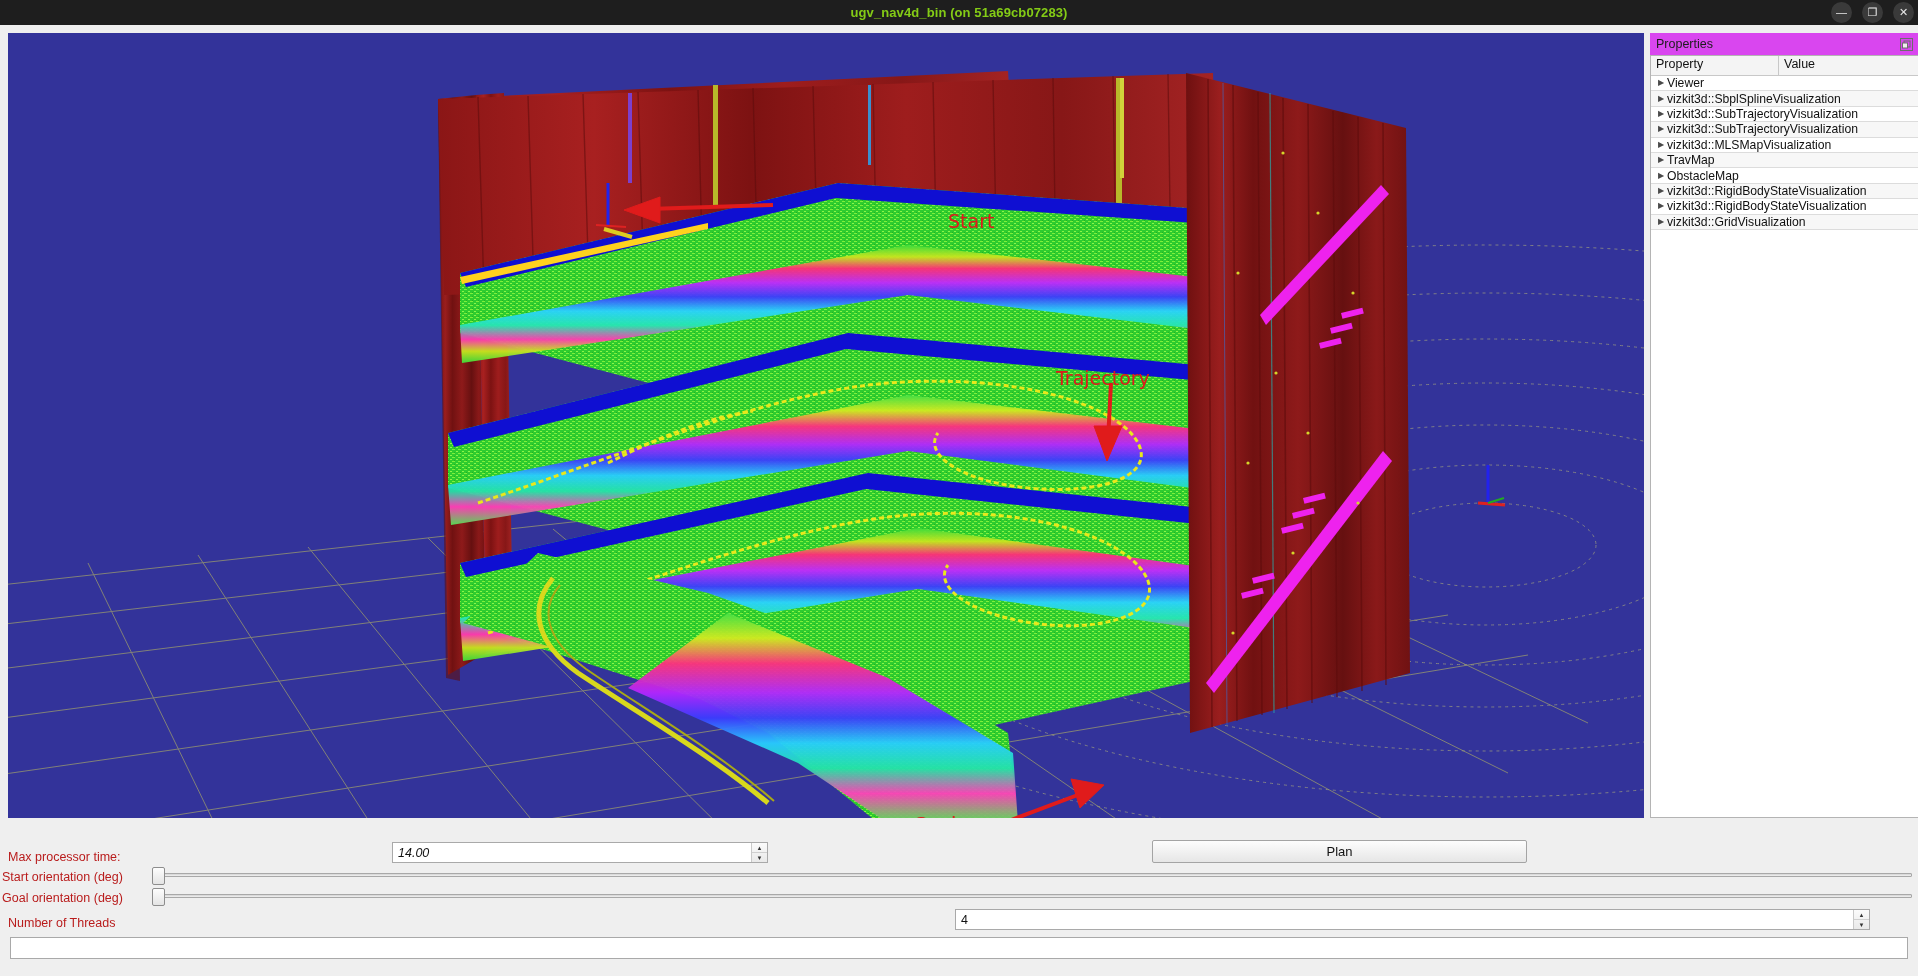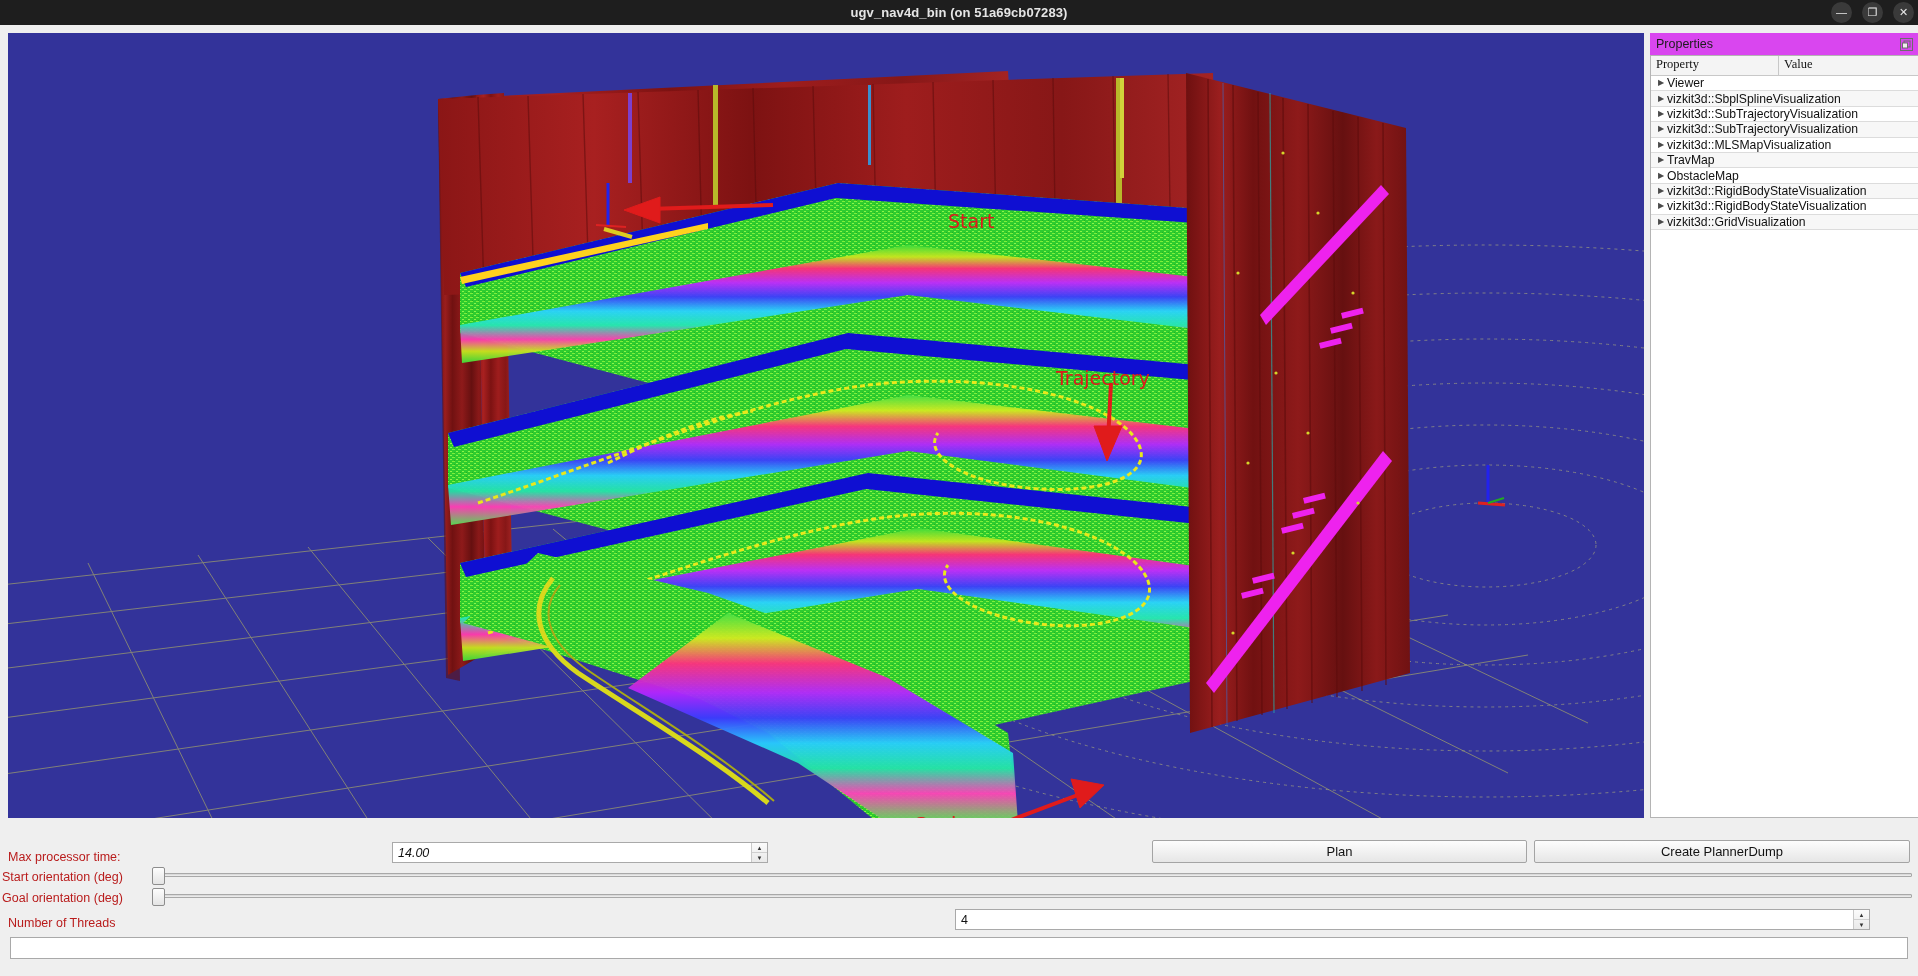--- a/index.html
+++ b/index.html
@@ -10,21 +10,21 @@
     font-family: "Liberation Sans", sans-serif;
   }
 
   
   #titlebar {
     position: absolute; left: 0; top: 0; width: 1918px; height: 25px;
     background: #1e1e1e;
     display: flex; align-items: center; justify-content: center;
   }
   #titlebar .title {
-    color: #e5e5e5; font-size: 13px; font-weight: bold;
+    color: #84cc16; font-size: 13px; font-weight: bold;
     letter-spacing: 0.1px;
   }
   #win-buttons {
     position: absolute; right: 4px; top: 0; height: 25px;
     display: flex; align-items: center; gap: 10px;
   }
   .win-btn {
     width: 21px; height: 21px; border-radius: 50%;
     background: #3a3a3a; color: #e8e8e8;
     display: flex; align-items: center; justify-content: center;
@@ -79,21 +79,21 @@
     cursor: pointer;
   }
   #props-table {
     flex: 1; border: 1px solid #b4b4b4; background: #ffffff;
     overflow: hidden; font-size: 12.5px;
   }
   .pt-head { display: flex; height: 19px; background: #f4f4f4;
              border-bottom: 1px solid #c8c8c8; }
   .pt-head > div {
     padding: 1px 0 0 5px; color: #111;
-    border-right: 1px solid #c8c8c8; box-sizing: border-box; font-family: Liberation Serif, serif;
+    border-right: 1px solid #c8c8c8; box-sizing: border-box;
   }
   .pt-head .c-prop { width: 128px; }
   .pt-head .c-val  { flex: 1; border-right: none; }
   .pt-row {
     display: flex; align-items: center; height: 15.4px;
     border-bottom: 1px solid #dcdcdc;
     padding-left: 4px; box-sizing: border-box;
     cursor: pointer;
   }
   .pt-row:nth-child(odd) { background: #f7f7f7; }
@@ -465,21 +465,20 @@
   <div class="spinbox" style="left:392px; top:24px; width:376px; height:21px;font-style:italic;">
     <span class="sb-val">14.00</span>
     <div class="sb-arrows">
       <div>▲</div>
       <div>▼</div>
     </div>
   </div>
 
   <div class="qbutton" style="left:1152px; top:22px; width:375px; height:23px;">Plan</div>
 
-  <div class="qbutton" style="left:1534px; top:22px; width:376px; height:23px;">Create PlannerDump</div>
 
   <span class="ctl-label" style="left:2px; top:52px;">Start orientation (deg)</span>
   <div class="slider" style="left:152px; top:49px; width:1760px;">
     <div class="track"></div>
     <div class="handle"></div>
   </div>
 
   <span class="ctl-label" style="left:2px; top:73px;">Goal orientation (deg)</span>
   <div class="slider" style="left:152px; top:70px; width:1760px;">
     <div class="track"></div>

